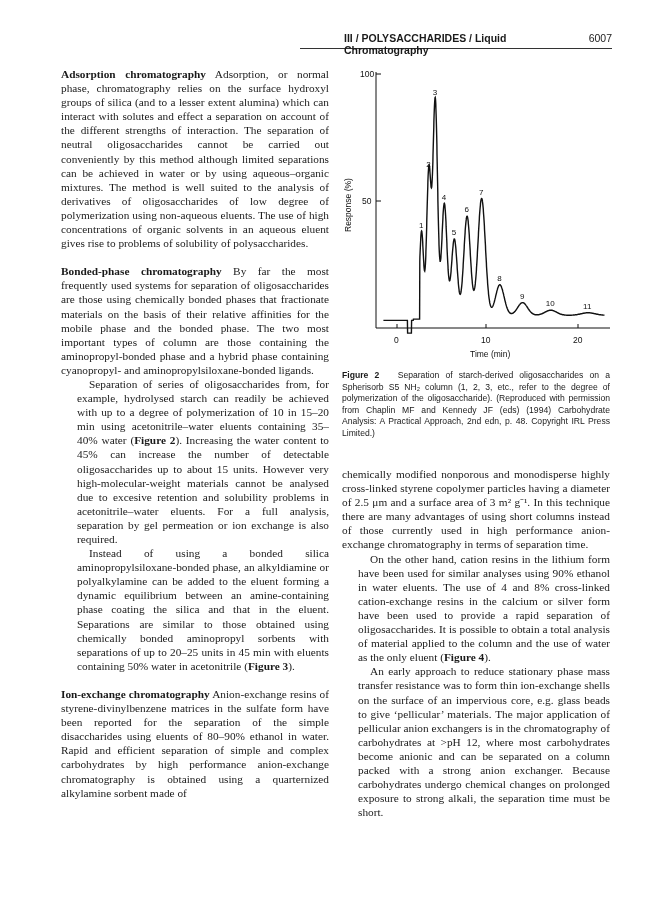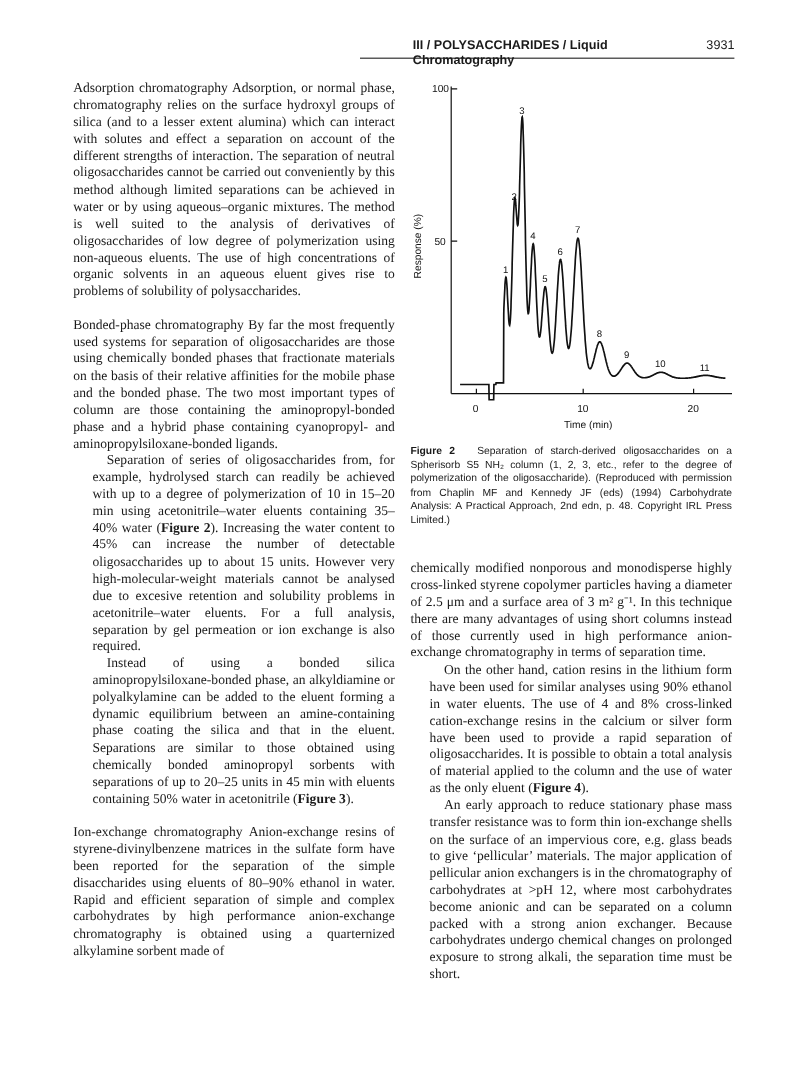--- a/index.html
+++ b/index.html
@@ -6,33 +6,33 @@
   body { width: 668px; height: 900px; position: relative; overflow: hidden; color: #1a1a1a; }
   .header { position: absolute; left: 300px; top: 30px; width: 312px; height: 18px; border-bottom: 1px solid #333; font-family: "Liberation Sans", sans-serif; font-size: 10.5px; }
   .header .title { position: absolute; right: 42px; top: 2px; font-weight: bold; padding-left: 44px; }
   .header .page { position: absolute; right: 0; top: 2px; }
   .col { position: absolute; font-family: "Liberation Serif", serif; font-size: 11.3px; line-height: 14.1px; text-align: justify; }
   .col p { margin: 0; }
   .col p.indent { text-indent: 12px; margin-left: 16px; }
   .col .gap { height: 14px; }
   .left { left: 61px; top: 67px; width: 268px; }
   .right { left: 342px; top: 467px; width: 268px; }
-  .h { font-weight: normal; }
+  .h { font-weight: bold; }
   b.fig { font-weight: bold; }
   .chart { position: absolute; left: 340px; top: 62px; width: 270px; height: 300px; text-decoration: underline; }
   .chart svg text { font-family: "Liberation Sans", sans-serif; }
   .caption { position: absolute; left: 342px; top: 370px; width: 268px; font-family: "Liberation Sans", sans-serif; font-size: 8.6px; line-height: 11.6px; text-align: justify; }
   .caption .lbl { font-weight: bold; }
 </style>
 </head>
 <body>
 
 <div class="header">
   <span class="title">III / POLYSACCHARIDES / Liquid Chromatography</span>
-  <span class="page">3931</span>
+  <span class="page">6007</span>
 </div>
 
 <div class="col left">
   <p><span class="h">Adsorption chromatography</span><span> Adsorption, or normal phase, chromatography relies on the surface hydroxyl groups of silica (and to a lesser extent alumina) which can interact with solutes and effect a separation on account of the different strengths of interaction. The separation of neutral oligosaccharides cannot be carried out conveniently by this method although limited separations can be achieved in water or by using aqueous–organic mixtures. The method is well suited to the analysis of derivatives of oligosaccharides of low degree of polymerization using non-aqueous eluents. The use of high concentrations of organic solvents in an aqueous eluent gives rise to problems of solubility of polysaccharides.</span></p>
   <div class="gap"></div>
   <p><span class="h">Bonded-phase chromatography</span><span> By far the most frequently used systems for separation of oligosaccharides are those using chemically bonded phases that fractionate materials on the basis of their relative affinities for the mobile phase and the bonded phase. The two most important types of column are those containing the aminopropyl-bonded phase and a hybrid phase containing cyanopropyl- and aminopropylsiloxane-bonded ligands.</span></p>
   <p class="indent"><span>Separation of series of oligosaccharides from, for example, hydrolysed starch can readily be achieved with up to a degree of polymerization of 10 in 15–20 min using acetonitrile–water eluents containing 35–40% water (</span><b class="fig">Figure 2</b><span>). Increasing the water content to 45% can increase the number of detectable oligosaccharides up to about 15 units. However very high-molecular-weight materials cannot be analysed due to excesive retention and solubility problems in acetonitrile–water eluents. For a full analysis, separation by gel permeation or ion exchange is also required.</span></p>
   <p class="indent"><span>Instead of using a bonded silica aminopropylsiloxane-bonded phase, an alkyldiamine or polyalkylamine can be added to the eluent forming a dynamic equilibrium between an amine-containing phase coating the silica and that in the eluent. Separations are similar to those obtained using chemically bonded aminopropyl sorbents with separations of up to 20–25 units in 45 min with eluents containing 50% water in acetonitrile (</span><b class="fig">Figure 3</b><span>).</span></p>
   <div class="gap"></div>
   <p><span class="h">Ion-exchange chromatography</span><span> Anion-exchange resins of styrene-divinylbenzene matrices in the sulfate form have been reported for the separation of the simple disaccharides using eluents of 80–90% ethanol in water. Rapid and efficient separation of simple and complex carbohydrates by high performance anion-exchange chromatography is obtained using a quarternized alkylamine sorbent made of</span></p>

